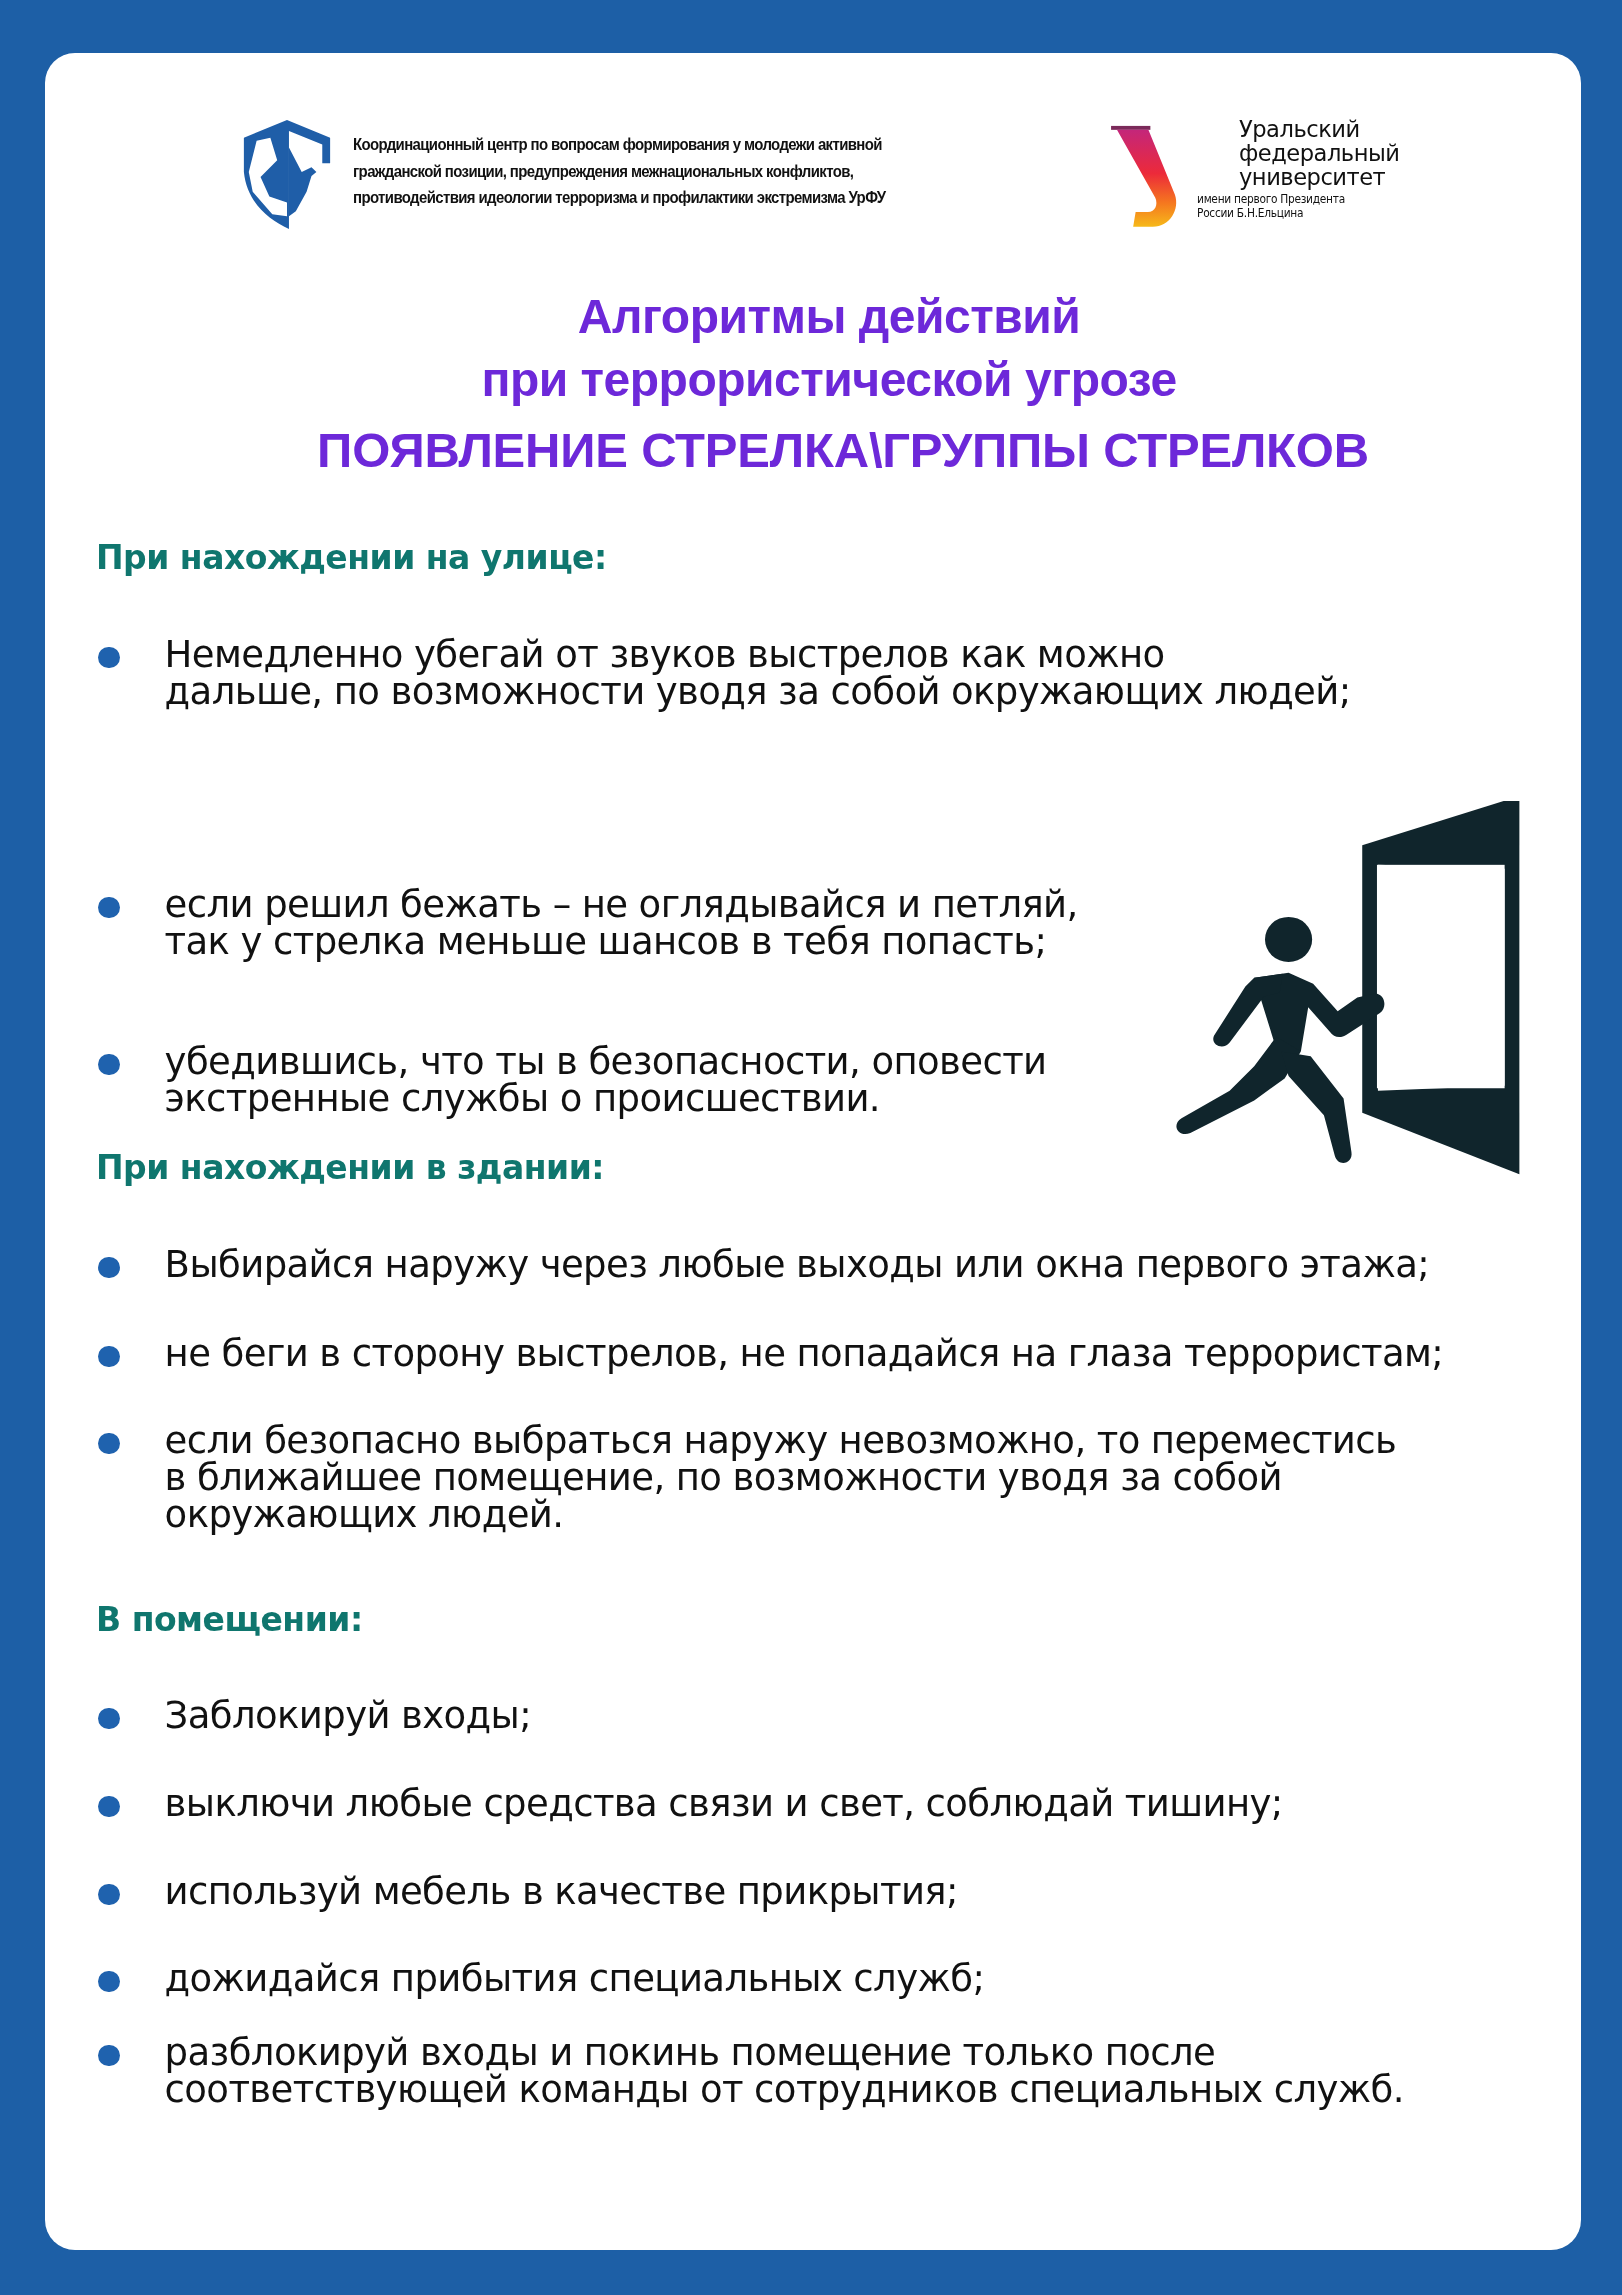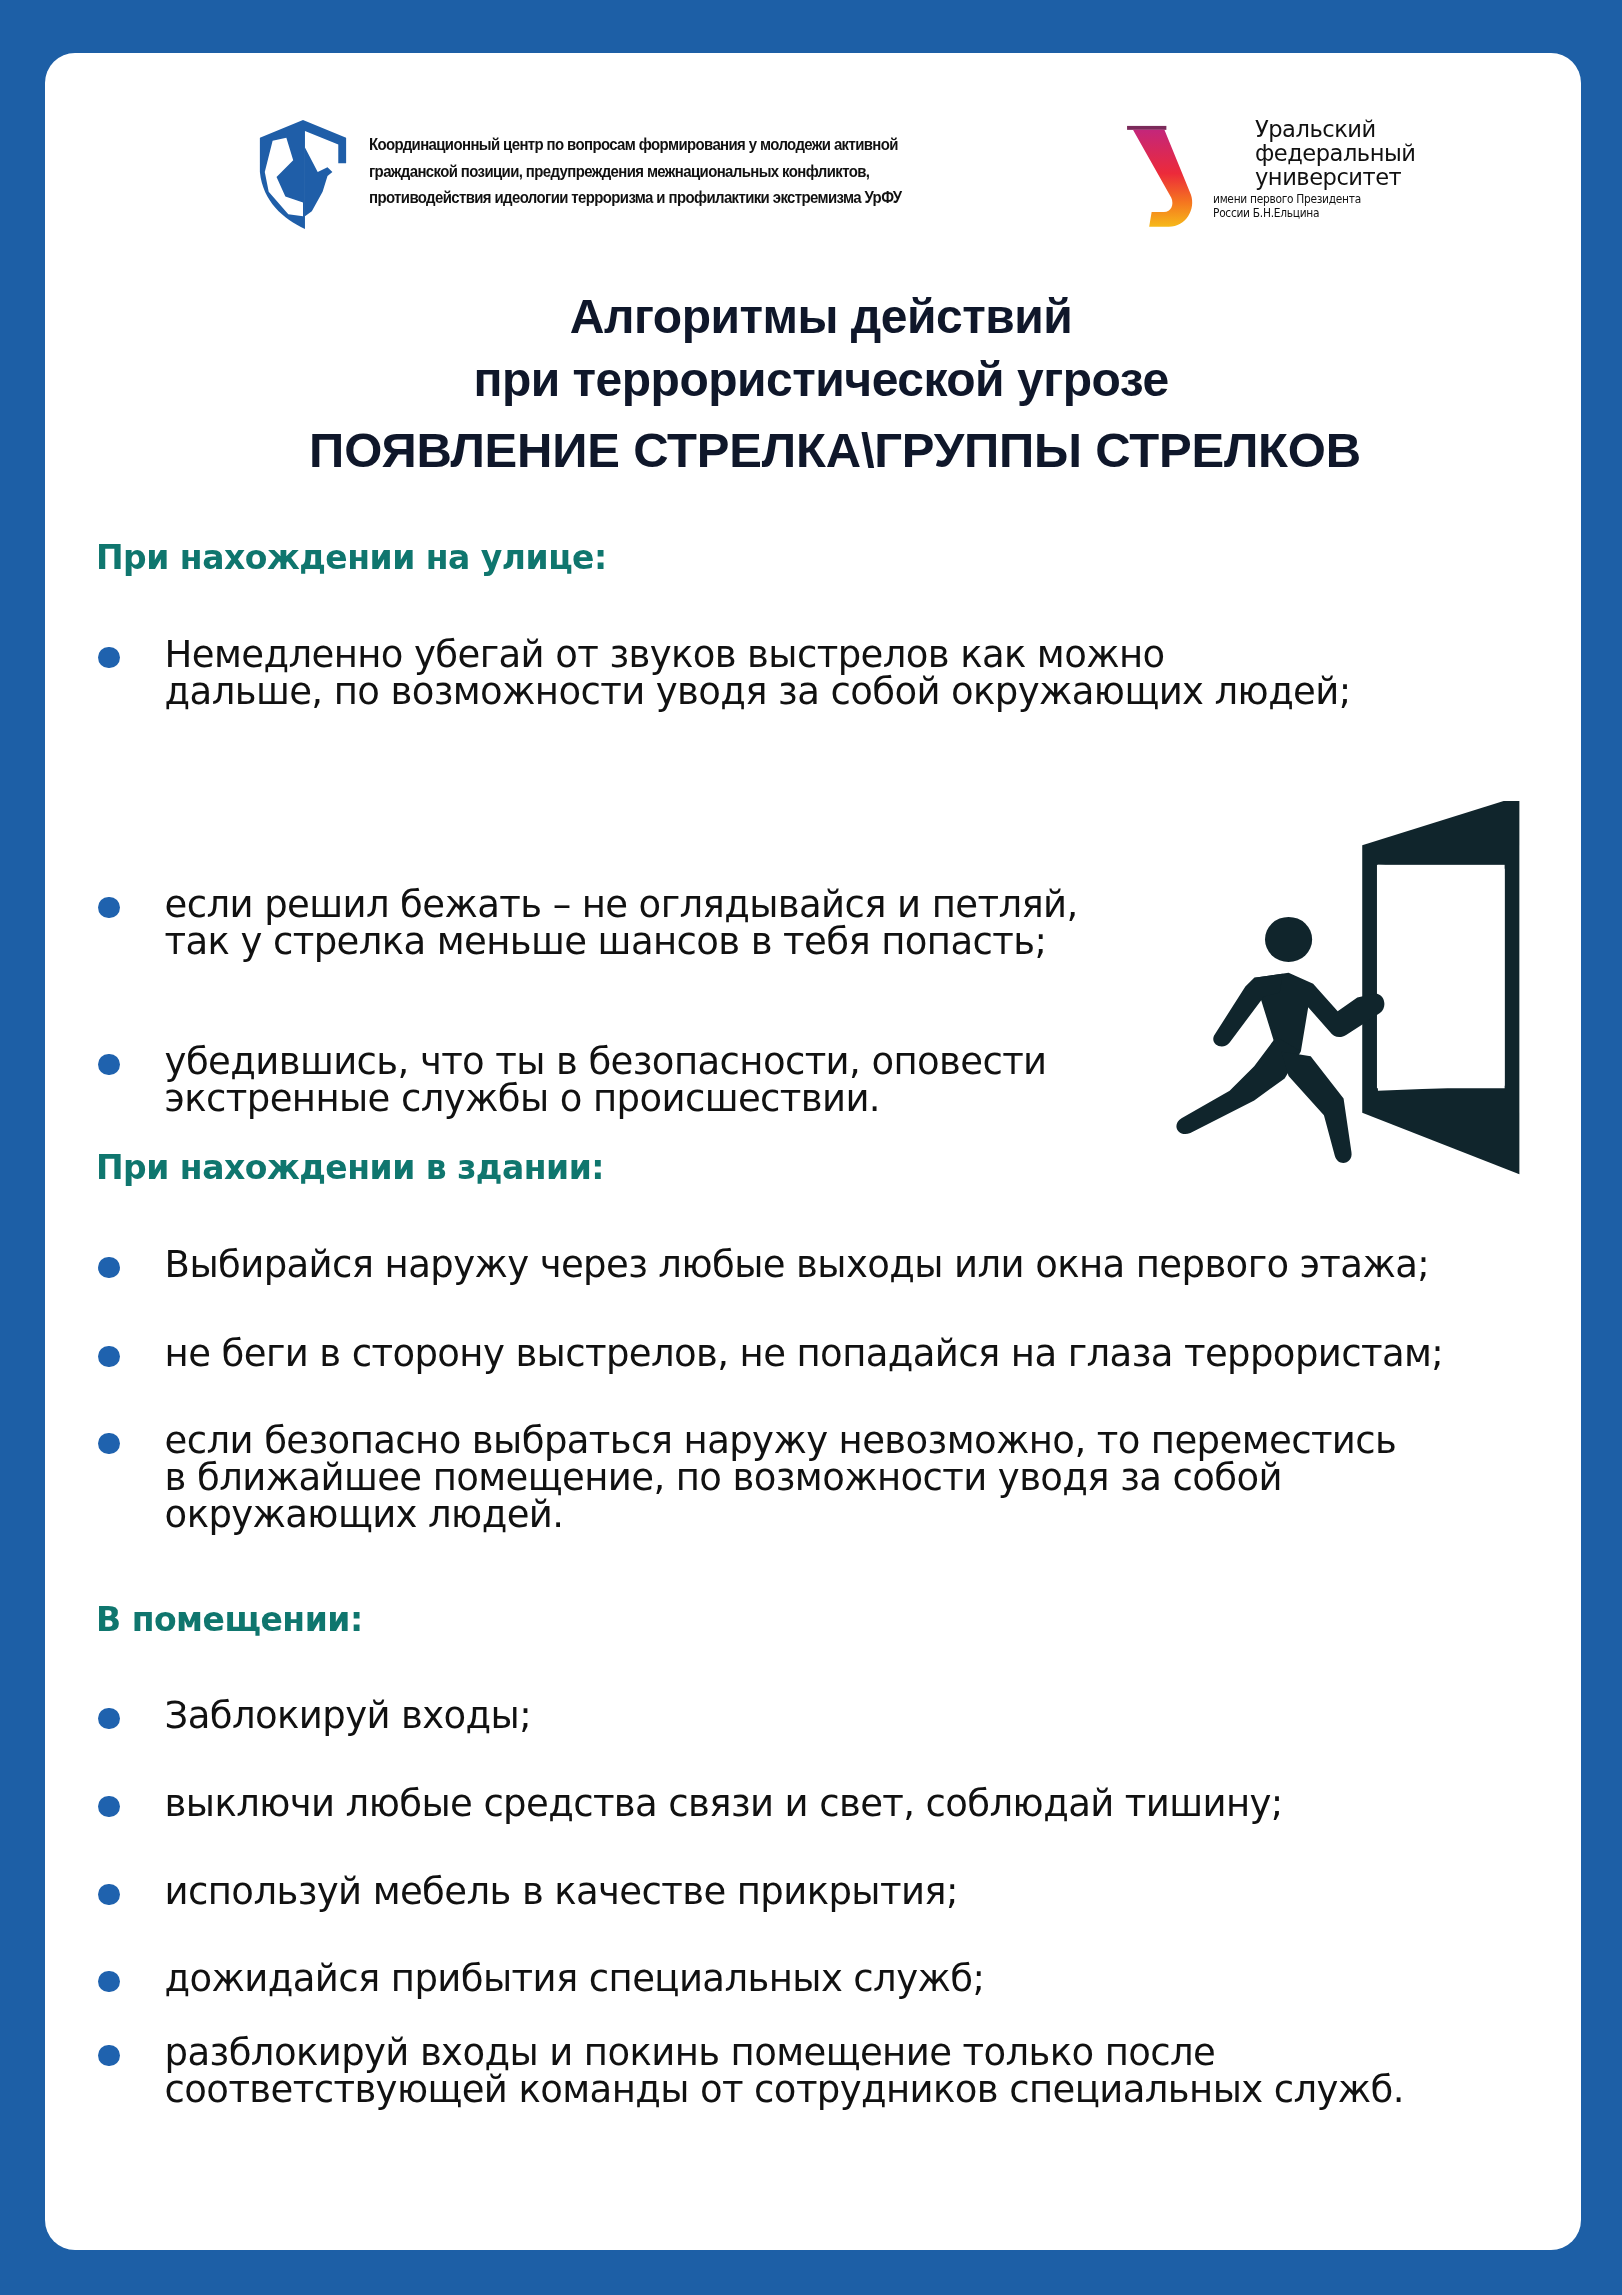--- a/index.html
+++ b/index.html
@@ -11,21 +11,21 @@
       font-family: "Liberation Sans", "DejaVu Sans", sans-serif;
     }
     .panel {
       position: absolute;
       left: 45px; top: 53px;
       width: 1536px; height: 2197px;
       background: #ffffff;
       border-radius: 30px;
     }
     
-    .header { position: absolute; left: 16px; top: 0; width: 100%; height: 196px; }
+    .header { position: absolute; left: 0; top: 0; width: 100%; height: 196px; }
     .shield {
       position: absolute; left: 193px; top: 65px;
       width: 98px; height: 114px;
     }
     .org-text {
       position: absolute; left: 308px; top: 79px;
       width: 608px;
       font-family: "Liberation Sans", sans-serif;
       font-weight: 700;
       font-size: 17px;
@@ -45,23 +45,23 @@
     }
     .urfu-name {
       font-size: 22.6px; line-height: 24px; letter-spacing: -0.5px; margin-left: 42px;
     }
     .urfu-sub {
       font-size: 11.8px; line-height: 13.7px; margin-top: 3.9px; letter-spacing: -0.3px;
       transform: scaleX(0.9); transform-origin: left top;
     }
     
     .title {
-      position: absolute; left: 8px; width: 100%;
+      position: absolute; left: 16px; width: 100%;
       text-align: center;
-      color: #0f172a;
+      color: #6d28d9;
       font-family: "Liberation Sans", sans-serif;
       font-weight: 700;
     }
     .title-main {
       top: 223px;
       font-size: 48px; line-height: 82px;
       letter-spacing: -0.5px;
     }
     .title-sub {
       top: 368px;

